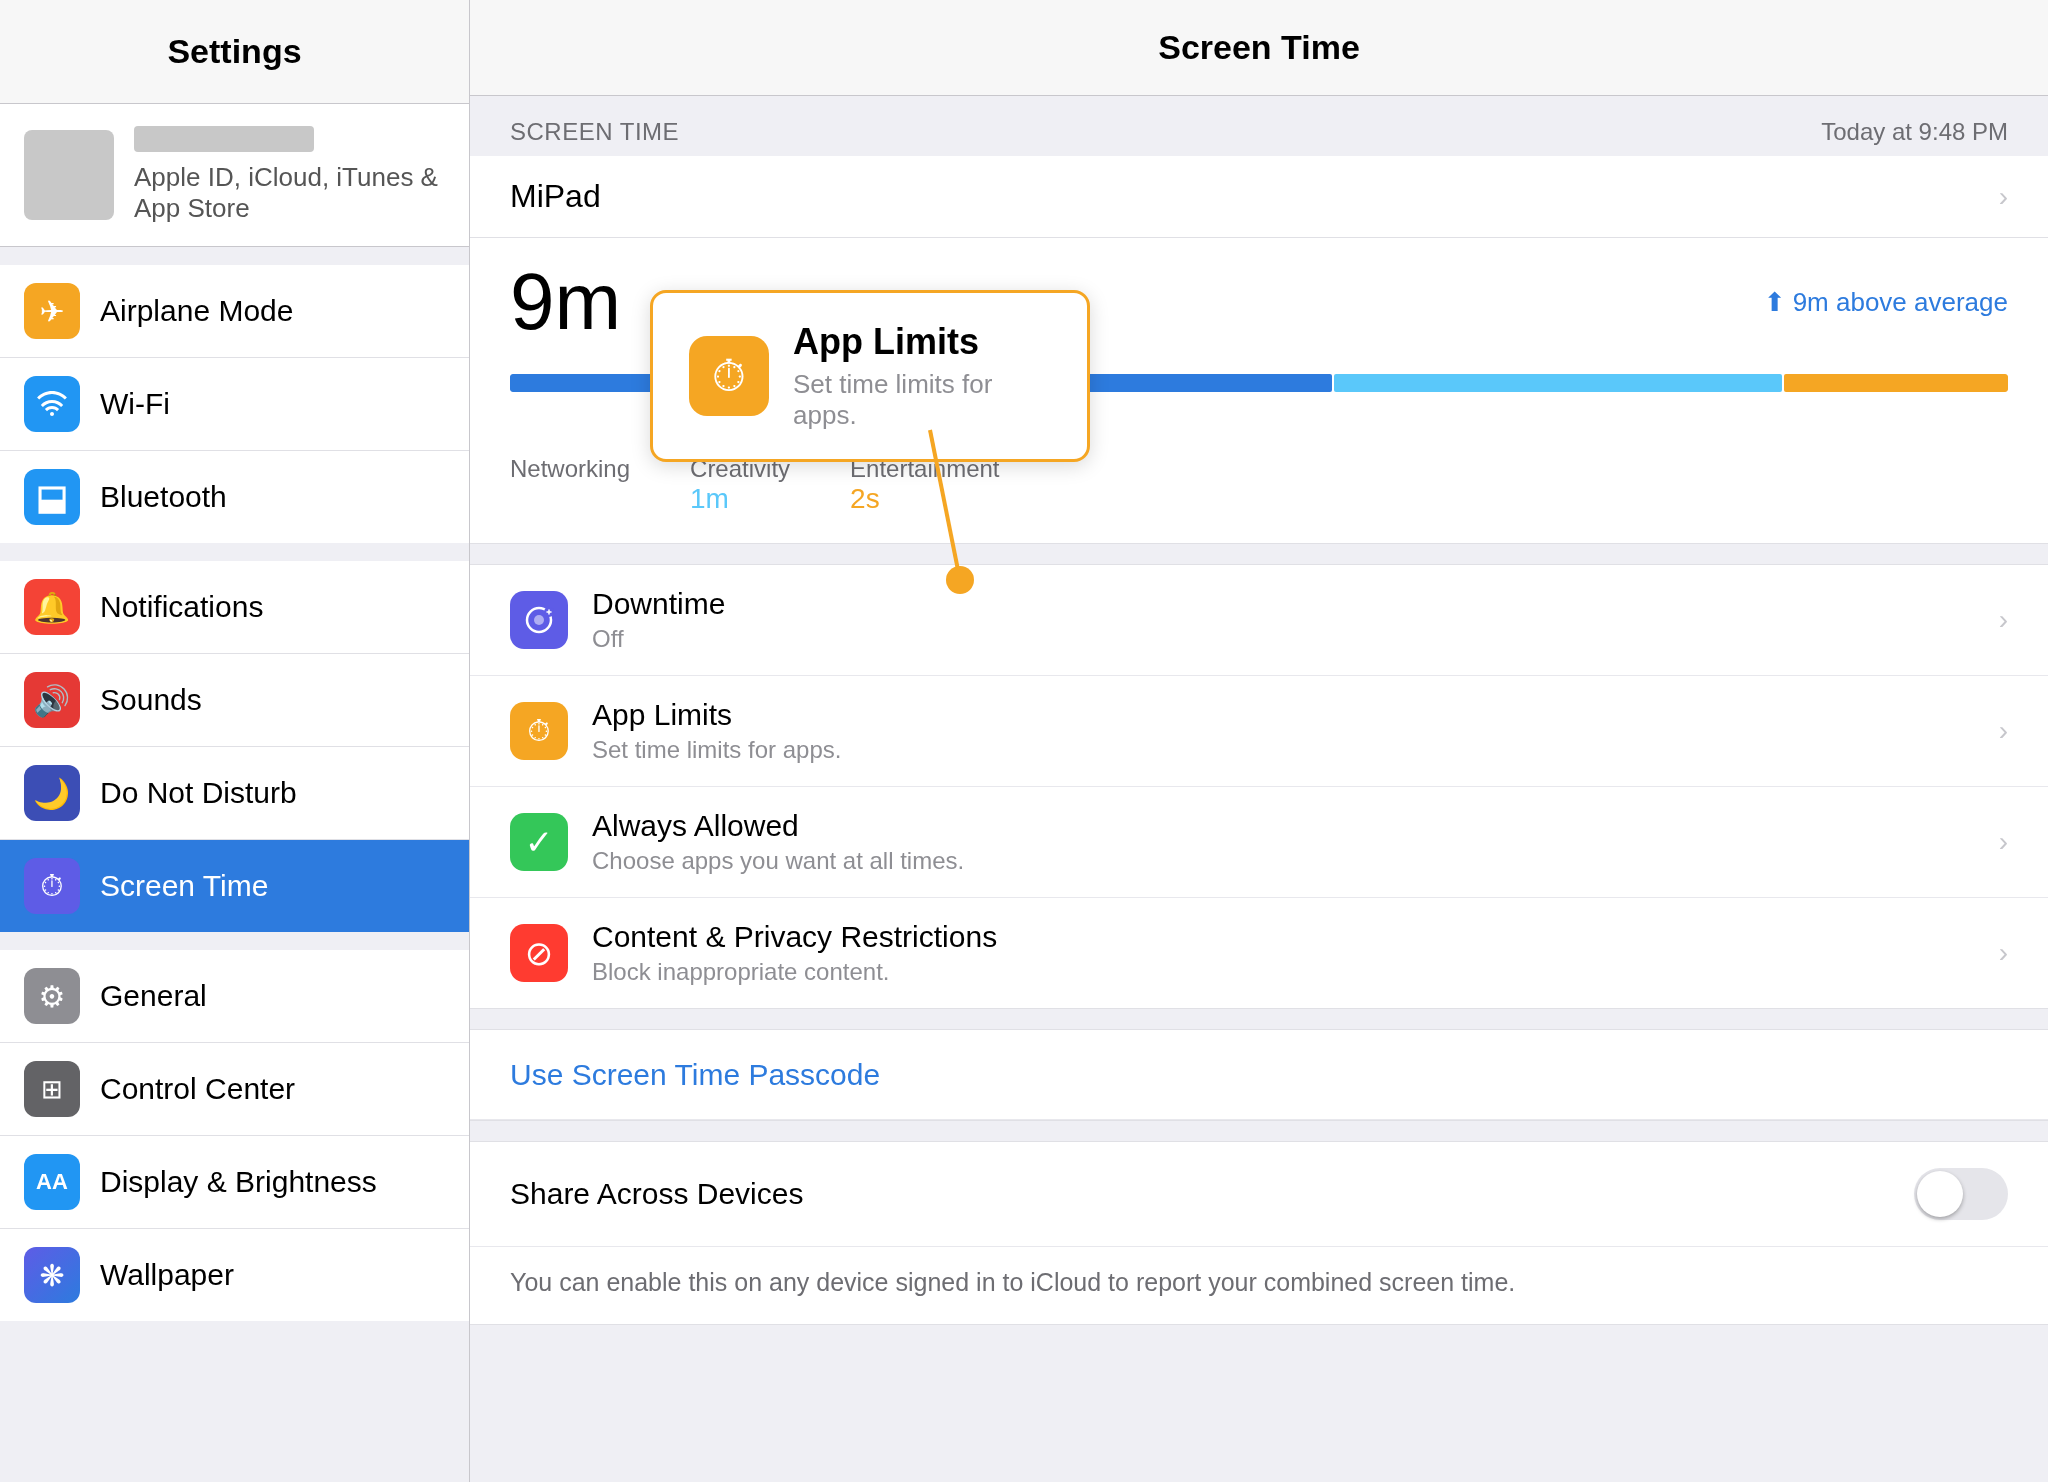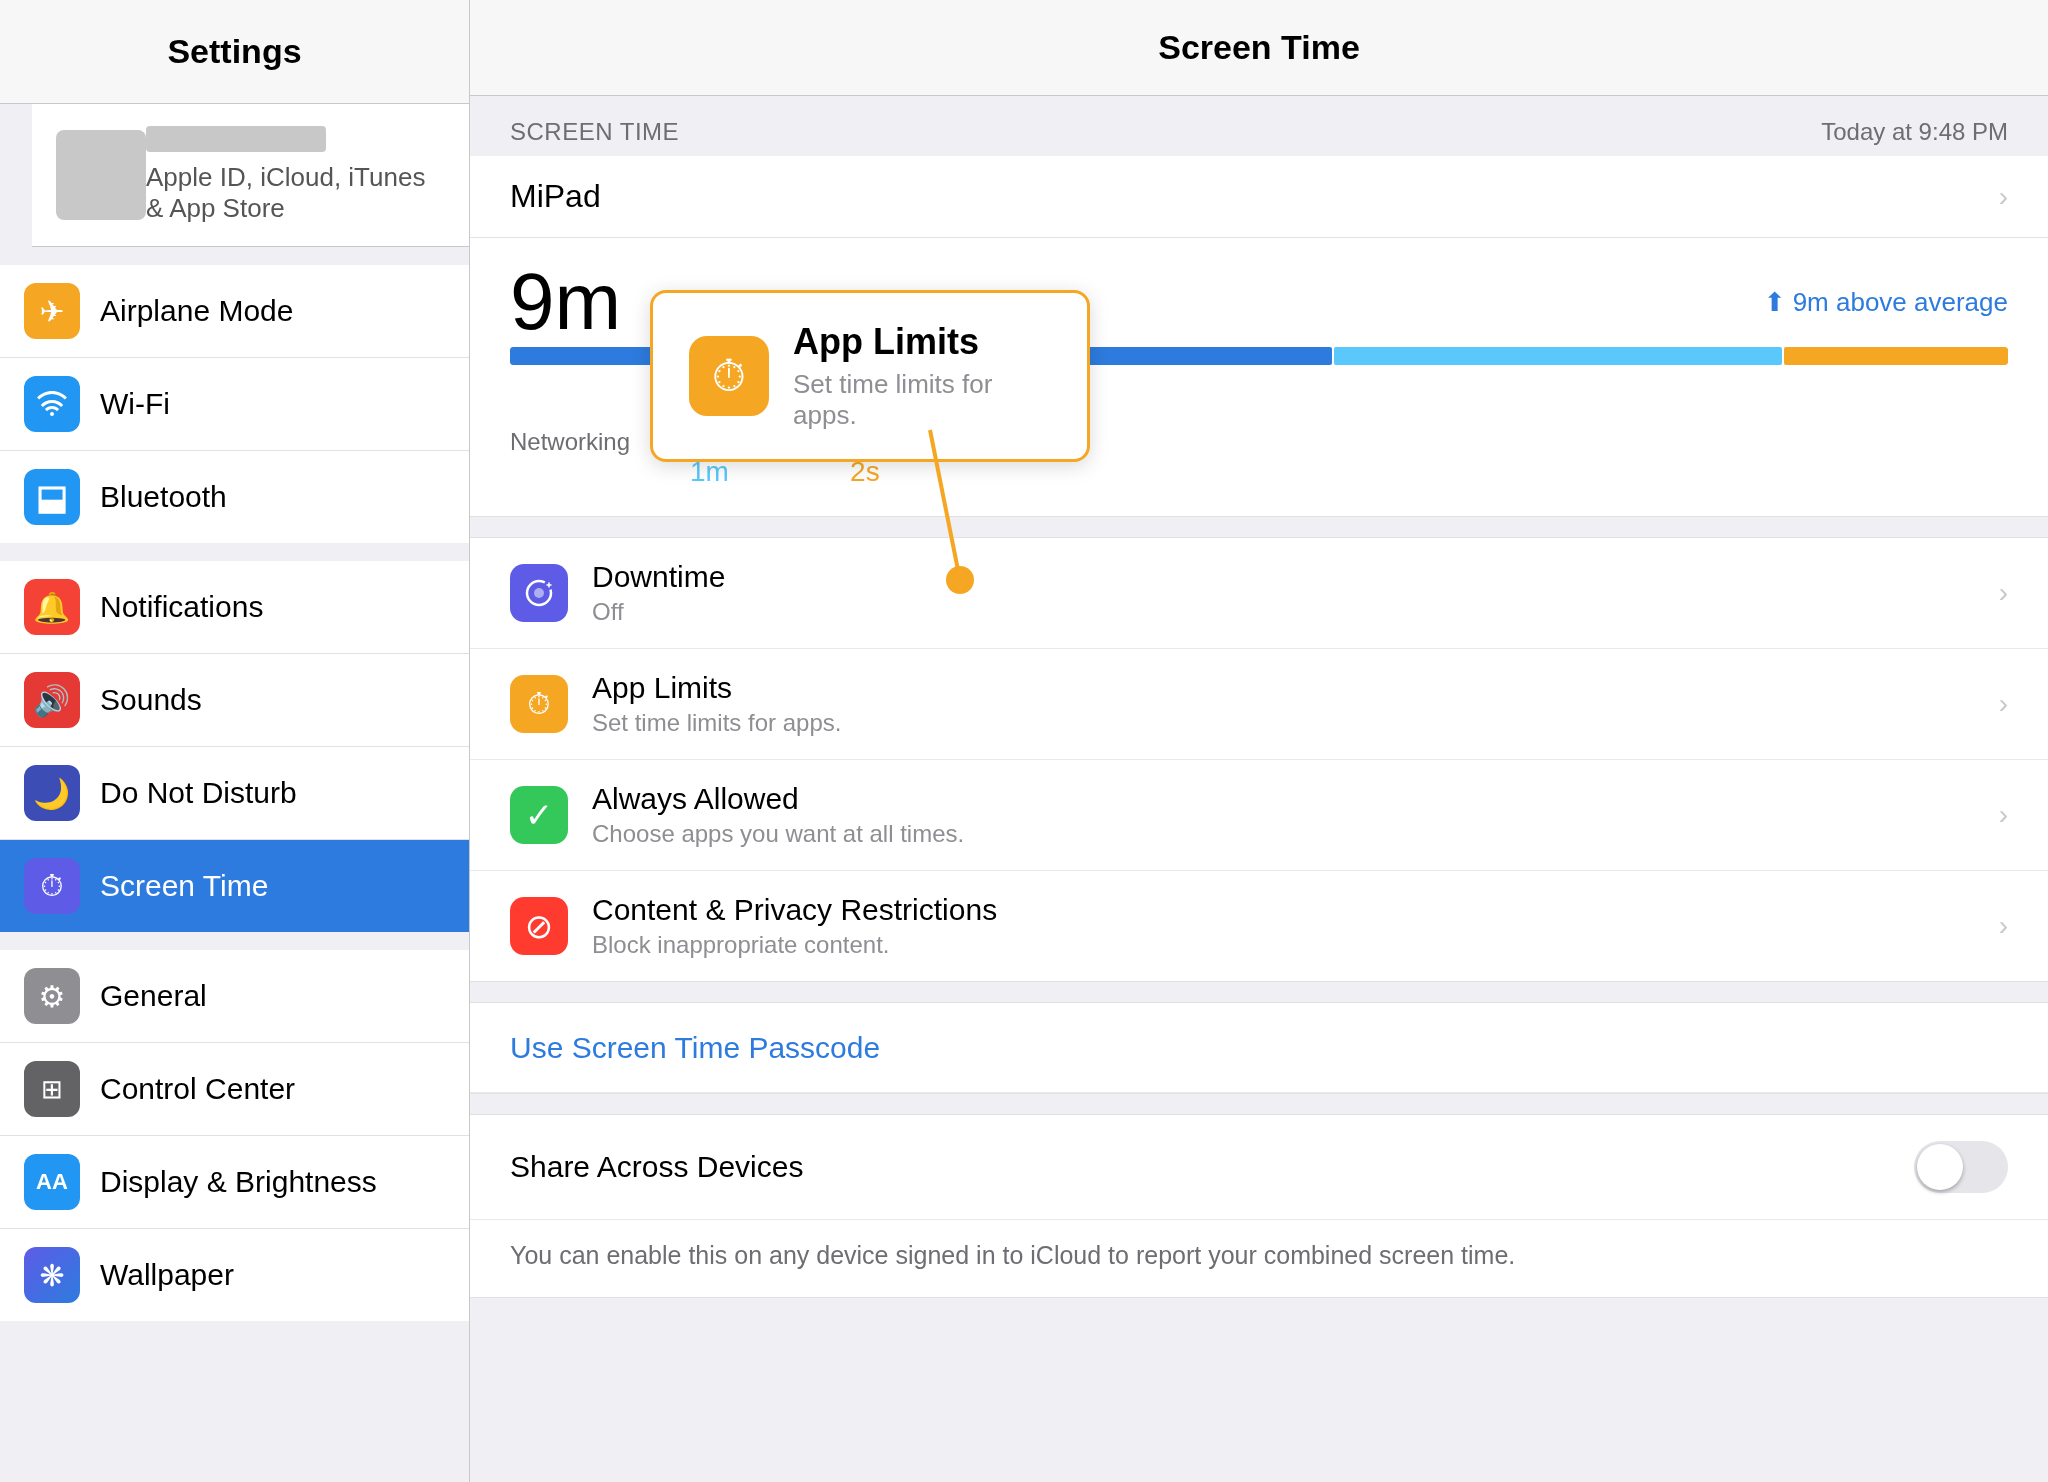--- a/index.html
+++ b/index.html
@@ -31,21 +31,21 @@
       font-size: 34px;
       font-weight: 600;
       color: #000;
     }
     .account-row {
       background: #fff;
       border-bottom: 1px solid #c8c7cc;
       padding: 22px 24px;
       display: flex;
       align-items: center;
-      margin-left: 32px;
+      gap: 20px;
     }
     .account-avatar {
       width: 90px;
       height: 90px;
       background: #c8c8c8;
       border-radius: 8px;
       flex-shrink: 0;
     }
     .account-name-blur {
       width: 180px;
@@ -163,21 +163,21 @@
     
     .usage-area {
       background: #fff;
       padding: 24px 40px 28px;
       border-bottom: 1px solid #e0e0e5;
     }
     .usage-time-row {
       display: flex;
       align-items: center;
       justify-content: space-between;
-      margin-bottom: 5px;
+      margin-bottom: 32px;
     }
     .usage-big-time {
       font-size: 80px;
       font-weight: 300;
       color: #000;
       line-height: 1;
     }
     .usage-above-avg {
       display: flex;
       align-items: center;

